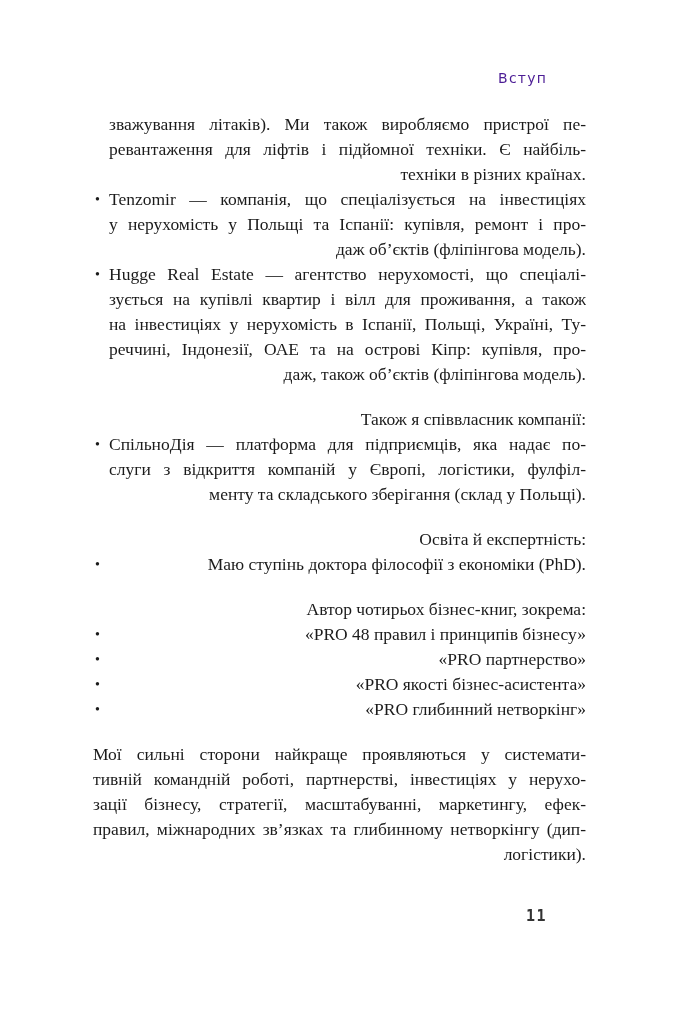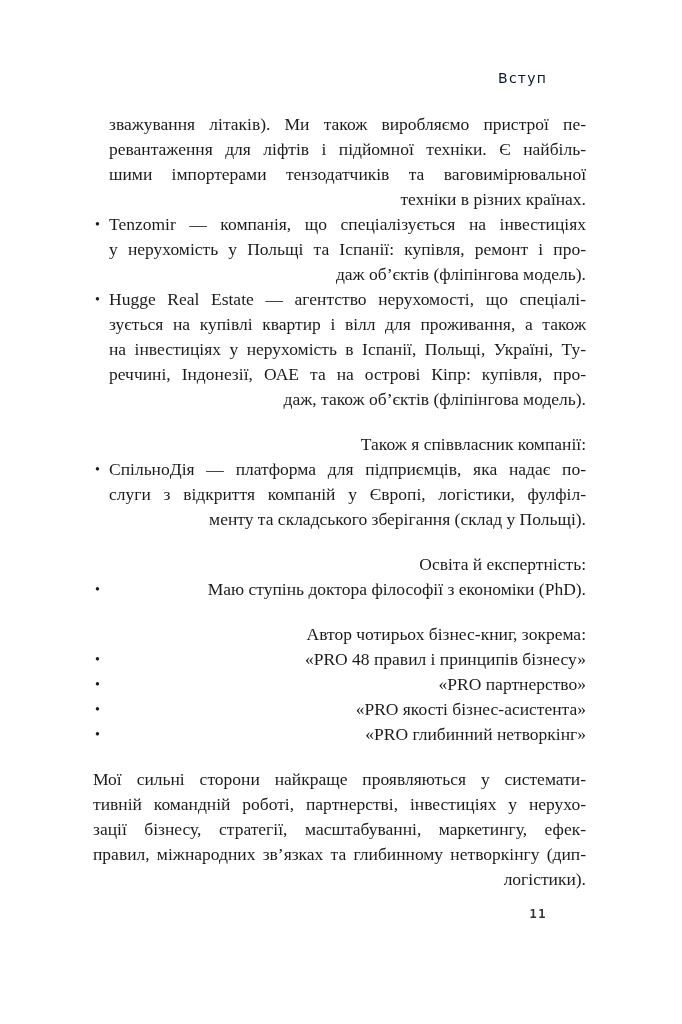--- a/index.html
+++ b/index.html
@@ -12,21 +12,21 @@
     color: #1b1b1b;
     overflow: hidden;
   }
   .running-head {
     position: absolute;
     top: 70px;
     right: 135px;
     font-family: "DejaVu Sans", sans-serif;
     font-size: 14px;
     letter-spacing: 1.2px;
-    color: #0f172a;
+    color: #4c1d95;
   }
   .text-block {
     position: absolute;
     left: 84px;
     top: 112px;
     width: 493px;
     font-size: 17.5px;
     line-height: 25px;
     margin-left: 9px;
   }
@@ -52,40 +52,39 @@
     width: 12px;
     font-size: 14px;
     line-height: 25px;
     color: #1b1b1b;
   }
   .page-number {
     position: absolute;
     top: 907px;
     right: 135px;
     font-family: "DejaVu Sans Mono", monospace;
-    font-size: 12px;
+    font-size: 15px;
     font-weight: bold;
     letter-spacing: 1.5px;
     color: #333333;
   }
 </style>
 </head>
 <body>
 
 <div class="page">
 
   <div class="running-head">Вступ</div>
 
   <div class="text-block">
 
     <div class="section">
       <div class="hang">
         <div class="line j">зважування літаків). Ми також виробляємо пристрої пе-</div>
         <div class="line j">ревантаження для ліфтів і підйомної техніки. Є найбіль-</div>
-        <div class="line j">шими імпортерами тензодатчиків та ваговимірювальної</div>
         <div class="line">техніки в різних країнах.</div>
       </div>
       <div class="bullet-item">
         <span class="marker">•</span>
         <div class="line j">Tenzomir — компанія, що спеціалізується на інвестиціях</div>
         <div class="line j">у нерухомість у Польщі та Іспанії: купівля, ремонт і про-</div>
         <div class="line">даж об’єктів (фліпінгова модель).</div>
       </div>
       <div class="bullet-item">
         <span class="marker">•</span>

